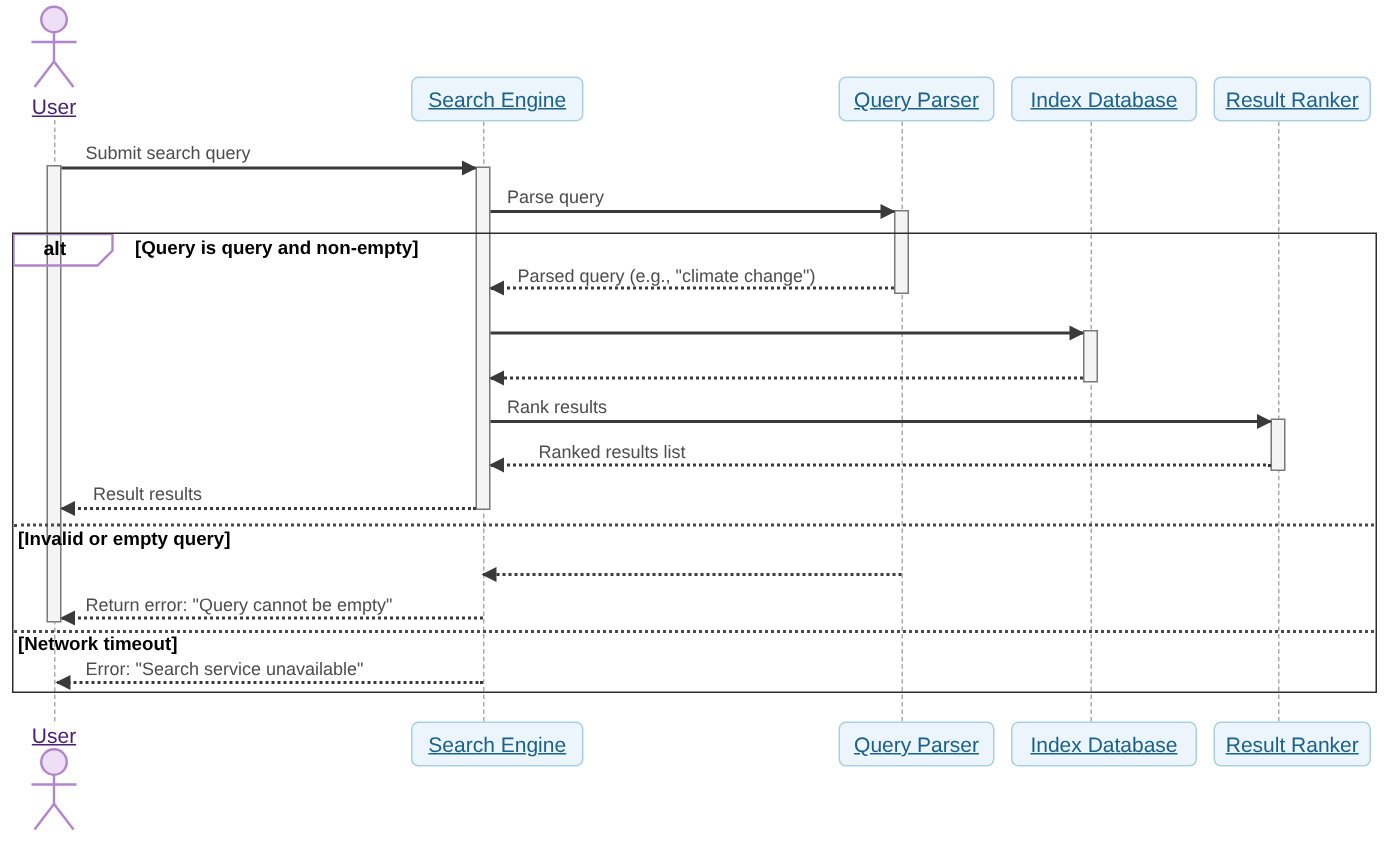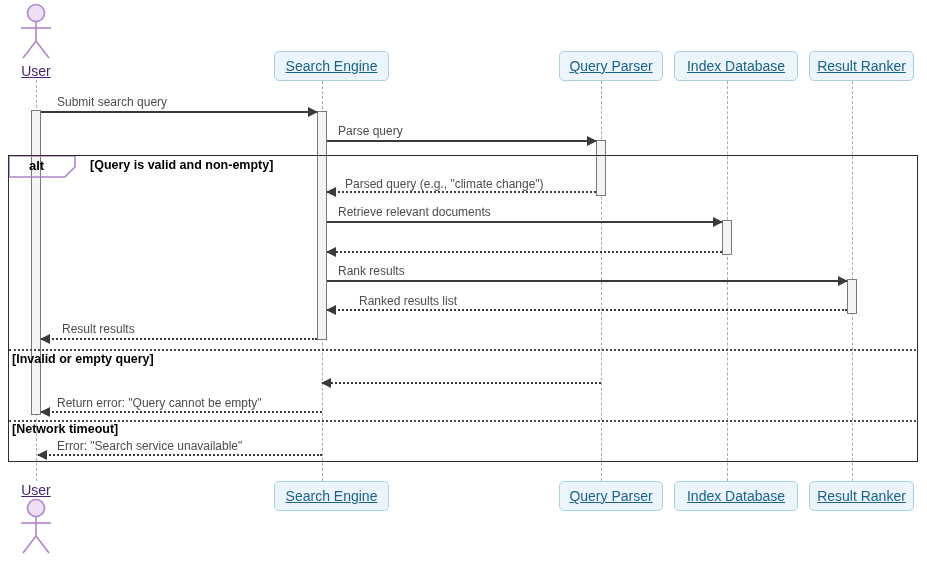--- a/index.html
+++ b/index.html
@@ -81,21 +81,21 @@
   <div class="activation" style="left:317px;top:111px;height:227px;"></div>
   <div class="activation" style="left:596px;top:140px;height:54px;"></div>
   <div class="activation" style="left:722px;top:220px;height:33px;"></div>
   <div class="activation" style="left:847px;top:279px;height:33px;"></div>
 
   <div class="frame" style="left:8px;top:155px;width:908px;height:305px;"></div>
   <svg class="frame-op" style="left:9px;top:156px;" width="70" height="22" viewBox="0 0 70 22">
     <path d="M0,0 H66 V11 L56,21 H0 Z" fill="#ededed" stroke="#2d2d2d" stroke-width="1.5"></path>
   </svg>
   <div class="frame-op-text" style="left:29px;top:158px;">alt</div>
-  <div class="guard" style="left:90px;top:158px;">[Query is valid and non-empty]</div>
+  <div class="guard" style="left:90px;top:158px;">[Query is query and non-empty]</div>
 
   <div class="divider" style="left:9px;top:349px;width:907px;"></div>
   <div class="guard" style="left:12px;top:352px;">[Invalid or empty query]</div>
   <div class="divider" style="left:9px;top:420px;width:907px;"></div>
   <div class="guard" style="left:12px;top:422px;">[Network timeout]</div>
 
   <div class="msg dir-right" style="left:41px;top:111px;width:276px;">
     <div class="line"></div>
       <span class="head"></span>
   </div>
@@ -110,21 +110,20 @@
   <div class="msg dotted dir-left" style="left:327px;top:191px;width:269px;">
     <div class="line"></div>
       <span class="head"></span>
   </div>
   <div class="msg-label" style="left:345px;top:177px;">Parsed query (e.g., "climate change")</div>
 
   <div class="msg dir-right" style="left:327px;top:221px;width:395px;">
     <div class="line"></div>
       <span class="head"></span>
   </div>
-  <div class="msg-label" style="left:338px;top:205px;">Retrieve relevant documents</div>
 
   <div class="msg dotted dir-left" style="left:327px;top:251px;width:395px;">
     <div class="line"></div>
       <span class="head"></span>
   </div>
 
   <div class="msg dir-right" style="left:327px;top:280px;width:520px;">
     <div class="line"></div>
       <span class="head"></span>
   </div>

